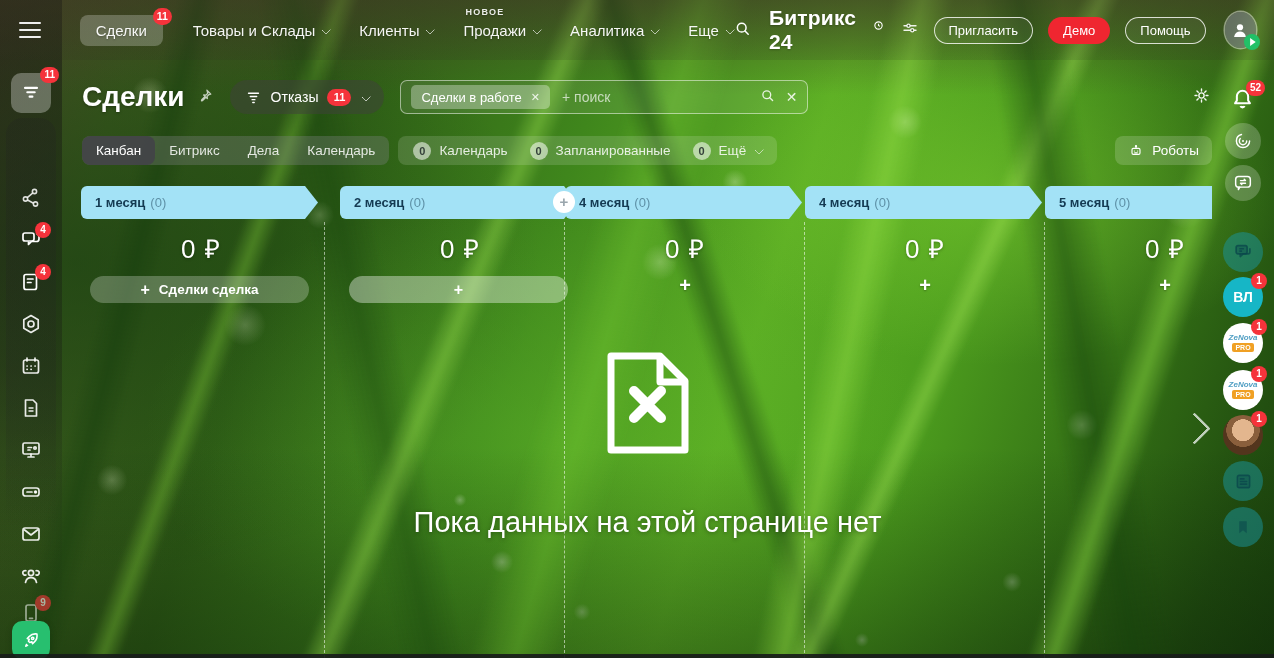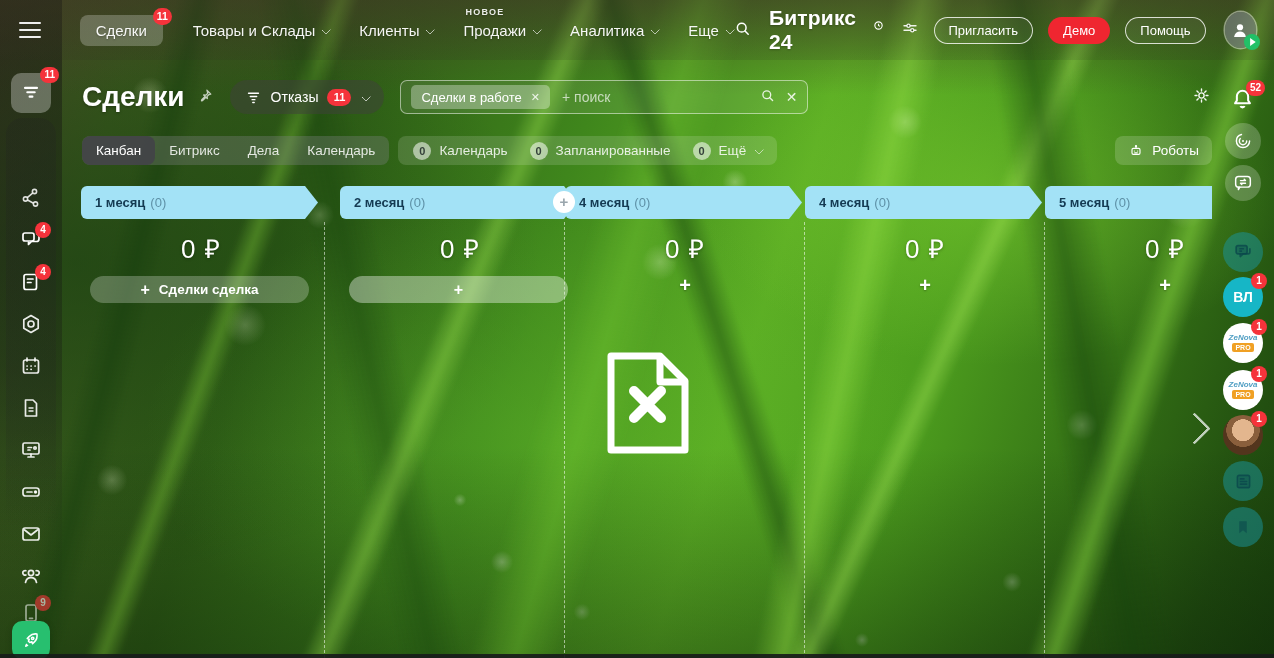--- a/index.html
+++ b/index.html
@@ -506,18 +506,19 @@
       <div class="ksum">0 ₽</div>
       <div class="plainplus">+</div>
     </div>
 
     <div class="empty">
       <svg width="86" height="106" viewBox="0 0 86 106" fill="none" stroke="#fff" stroke-width="7" style="display:block;margin:0 auto">
         <path d="M6 6h49l25 25v69H6z" stroke-linejoin="round"></path>
         <path d="M55 7v25h25" stroke-linejoin="round"></path>
         <path d="M29 41l27 27M56 41L29 68" stroke-width="10" stroke-linecap="round"></path>
       </svg>
+      <div class="etxt">Пока данных на этой странице нет</div>
     </div>
   </div>
 
   <span class="scrollnext"></span>
   <div class="bottom-strip"></div>
 </div>
 
 </body></html>

